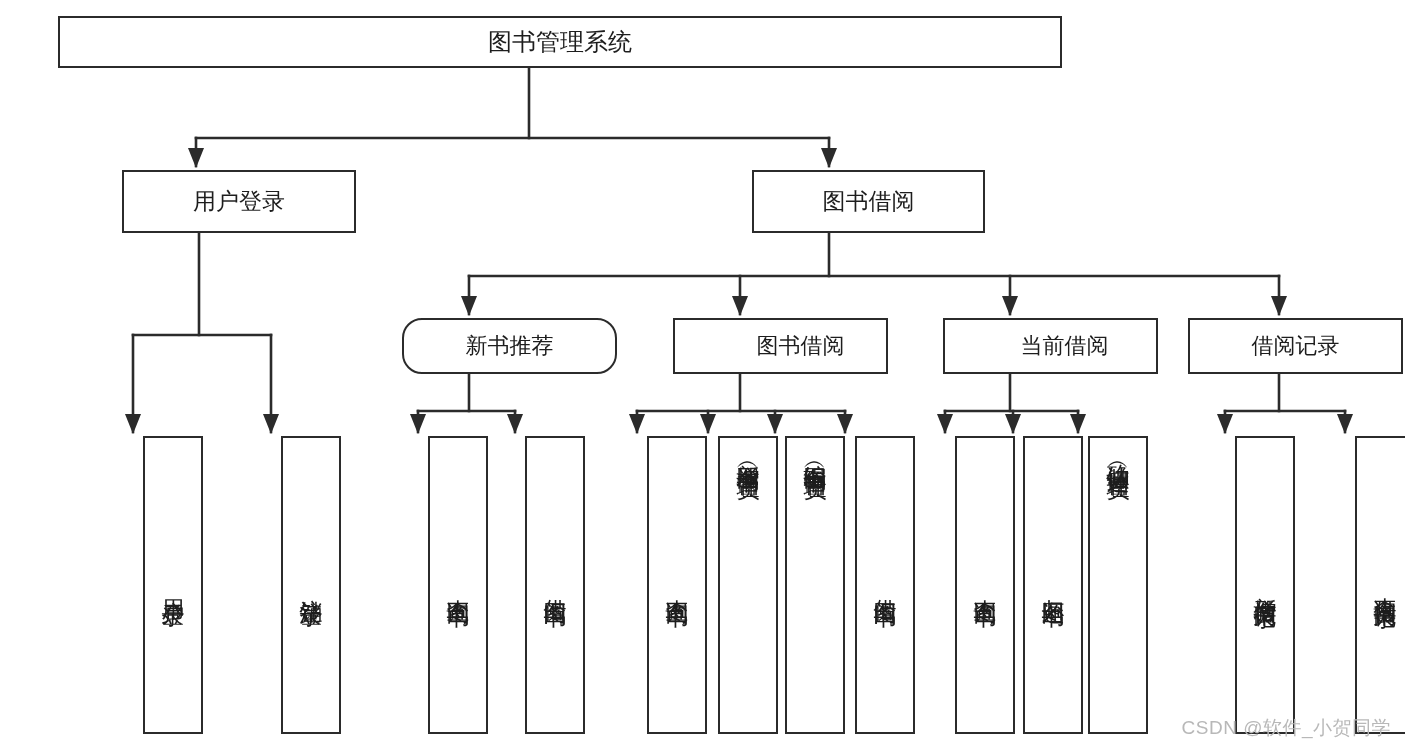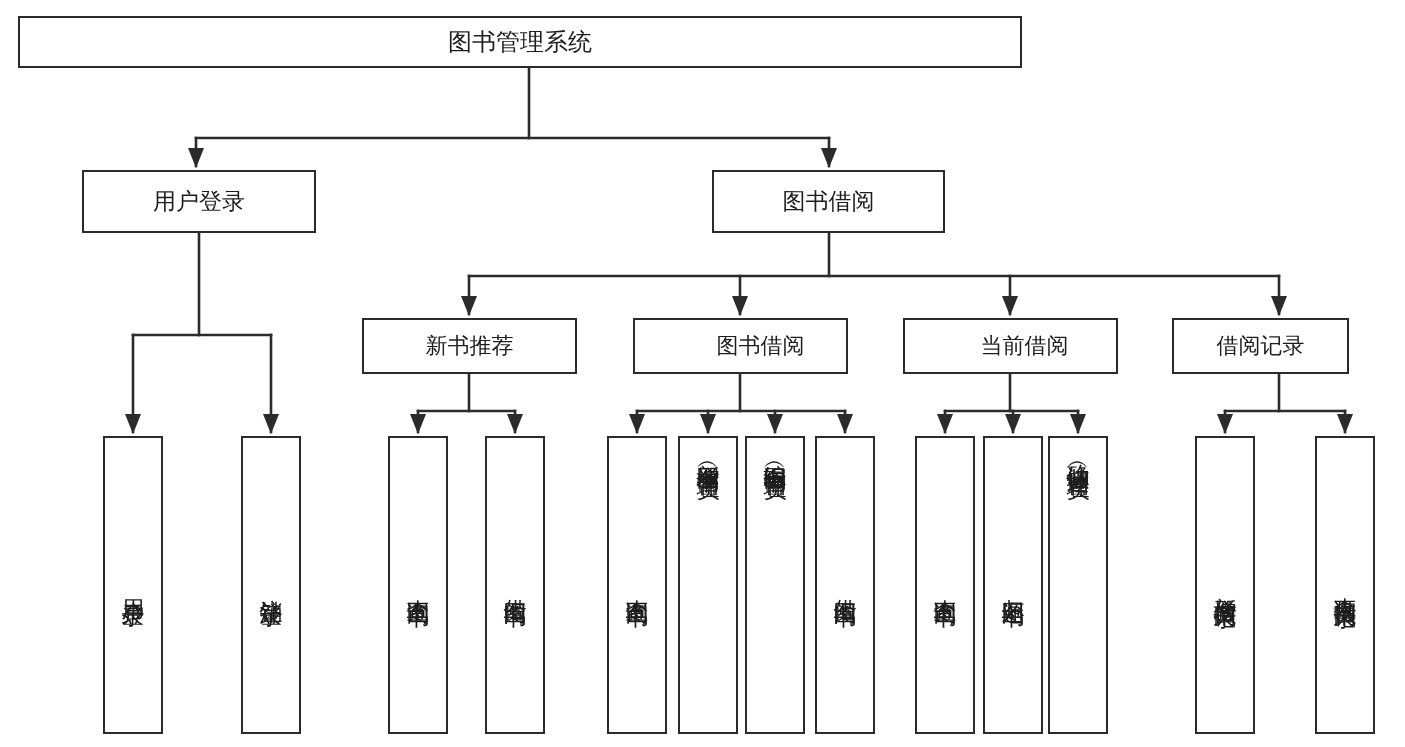--- a/index.html
+++ b/index.html
@@ -30,20 +30,21 @@
   }
   .node-box {
     position: absolute;
     box-sizing: border-box;
     background: #ffffff;
     border: 2.5px solid #2b2b2b;
     display: flex;
     align-items: center;
     justify-content: center;
     overflow: hidden;
+    margin-left: 40px;
   }
   .node-label {
     color: #1d1d1d;
     line-height: 1.18;
     text-align: center;
     white-space: nowrap;
   }
   .node-root .node-label {
     font-size: 24px;
   }
@@ -145,30 +146,30 @@
   <div id="node-layer">
       <div class="node-box node-root" style="left: 18px; top: 16px; width: 1004px; height: 52px;">
         <span class="node-label">图书管理系统</span>
       </div>
       <div class="node-box node-level2" style="left: 82px; top: 170px; width: 234px; height: 63px;">
         <span class="node-label">用户登录</span>
       </div>
       <div class="node-box node-level2" style="left: 712px; top: 170px; width: 233px; height: 63px;">
         <span class="node-label">图书借阅</span>
       </div>
-      <div class="node-box node-level3" style="left: 362px; top: 318px; width: 215px; height: 56px;">
+      <div class="node-box node-level3" style="left: 362px; top: 318px; width: 215px; height: 56px; border-radius: 20px;">
         <span class="node-label">新书推荐</span>
       </div>
       <div class="node-box node-level3" style="left: 633px; top: 318px; width: 215px; height: 56px; padding-left: 40px;">
         <span class="node-label">图书借阅</span>
       </div>
       <div class="node-box node-level3" style="left: 903px; top: 318px; width: 215px; height: 56px; padding-left: 28px;">
         <span class="node-label">当前借阅</span>
       </div>
-      <div class="node-box node-level3" style="left: 1172px; top: 318px; width: 177px; height: 56px;">
+      <div class="node-box node-level3" style="left: 1148px; top: 318px; width: 215px; height: 56px;">
         <span class="node-label">借阅记录</span>
       </div>
       <div class="node-box node-leaf leaf-short" style="left: 103px; top: 436px; width: 60px; height: 298px;">
         <span class="node-label">用户登录</span>
       </div>
       <div class="node-box node-leaf leaf-short" style="left: 241px; top: 436px; width: 60px; height: 298px;">
         <span class="node-label">注销登录</span>
       </div>
       <div class="node-box node-leaf leaf-short" style="left: 388px; top: 436px; width: 60px; height: 298px;">
         <span class="node-label">查询图书</span>
@@ -198,14 +199,15 @@
         <span class="node-label">确认归还（管理员）</span>
       </div>
       <div class="node-box node-leaf leaf-short" style="left: 1195px; top: 436px; width: 60px; height: 298px;">
         <span class="node-label">新增借阅记录</span>
       </div>
       <div class="node-box node-leaf leaf-short" style="left: 1315px; top: 436px; width: 60px; height: 298px;">
         <span class="node-label">查询借阅记录</span>
       </div>
     </div>
 
+  <div class="watermark">CSDN @软件_小贺同学</div>
 
 </div>
 
 </body></html>

